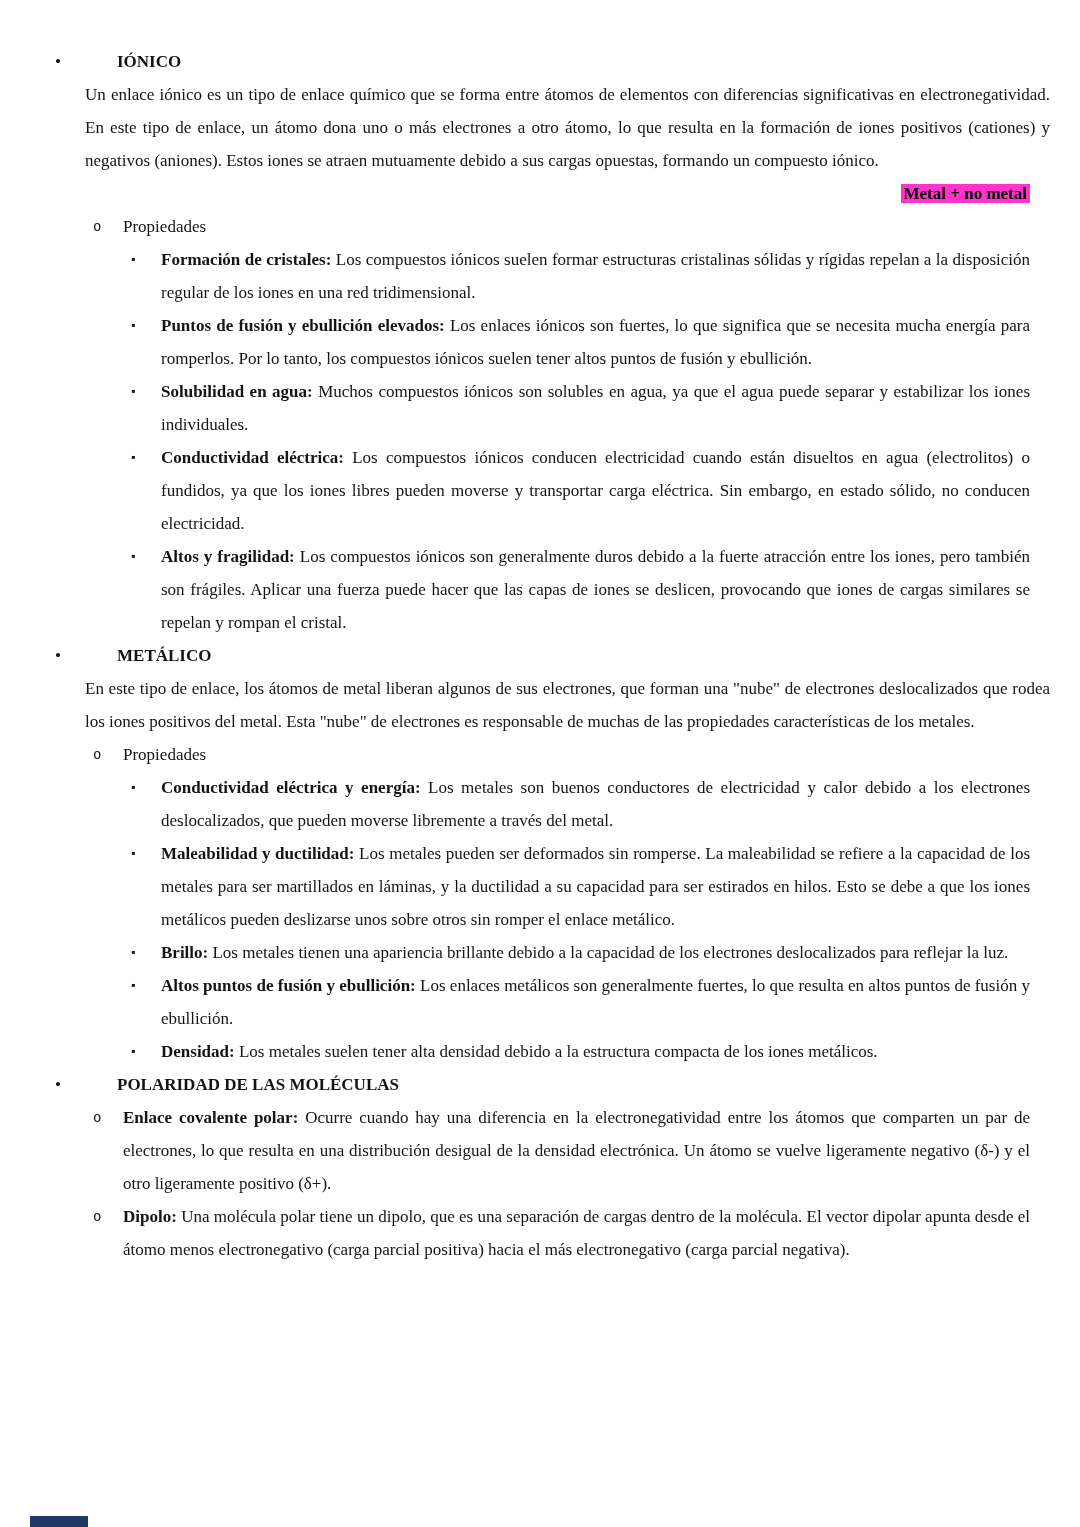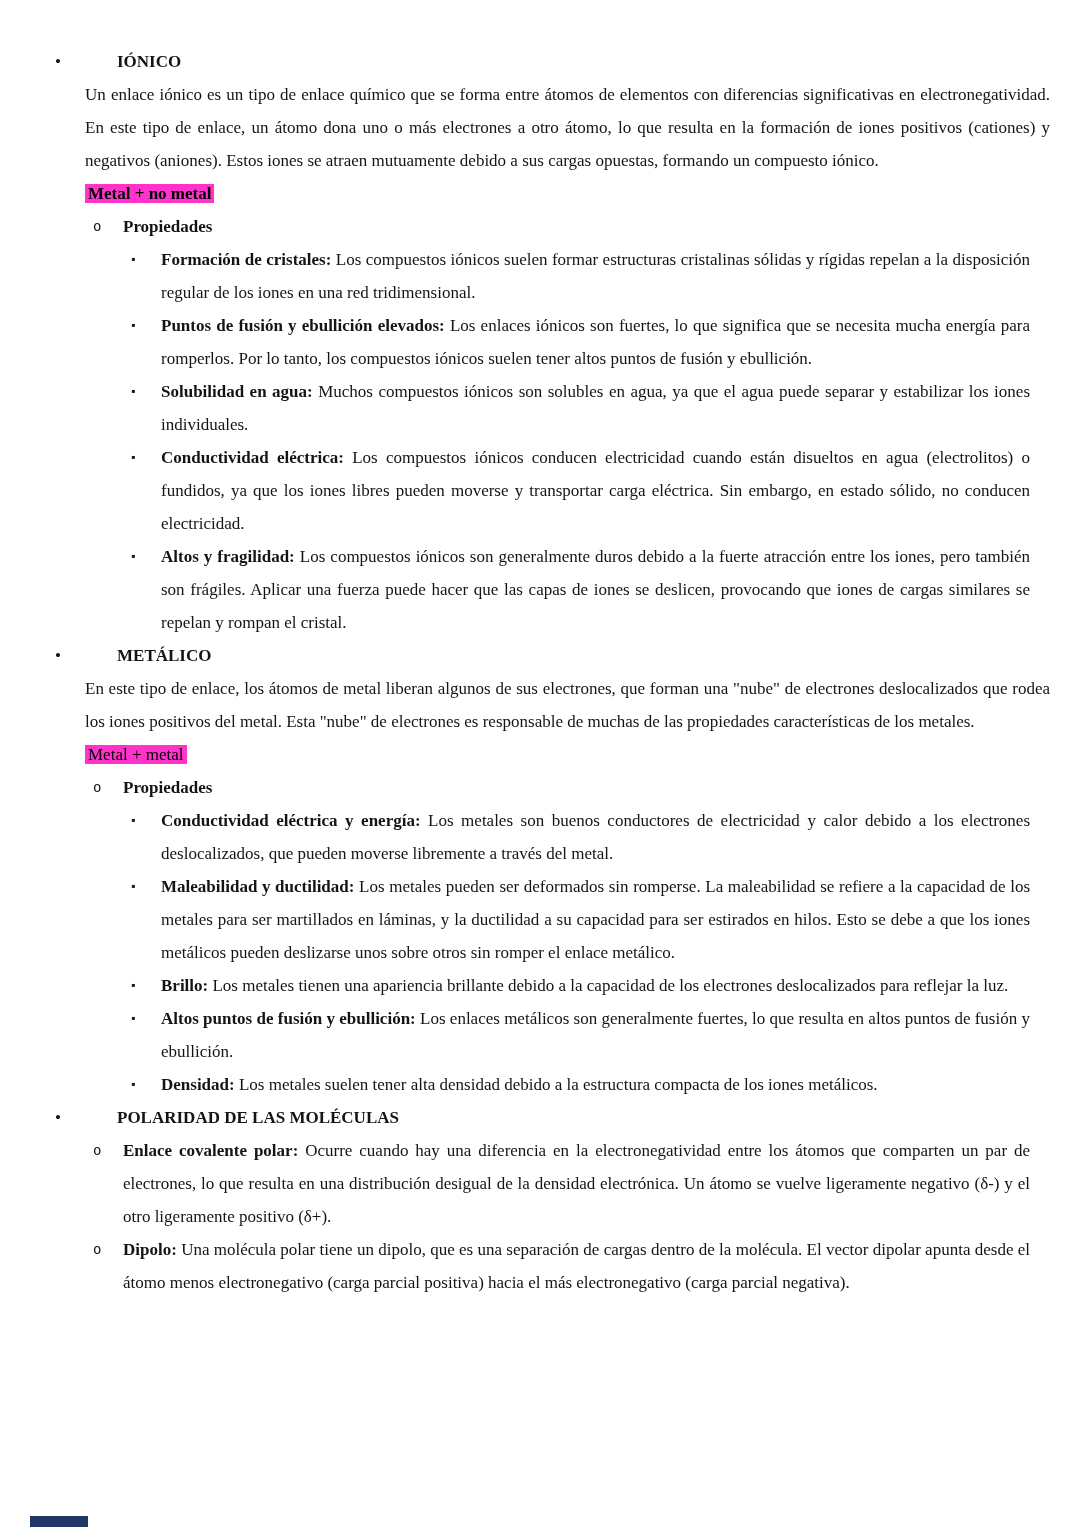--- a/index.html
+++ b/index.html
@@ -19,24 +19,24 @@
   
   .l1,.l2,.l3{position:relative;padding-right:50px;text-align:justify;}
   .l1{padding-left:85px;}
   .l2{padding-left:123px;}
   .l3{padding-left:161px;}
   .m1,.m2,.m3{position:absolute;top:0;text-align:left;}
   .m1{left:55px;}
   .m2{left:93px;font-family:"DejaVu Sans Mono","Liberation Mono",monospace;font-size:14px;}
   .m3{left:131px;font-size:12px;}
   .h1{font-weight:bold;margin-left:32px;}
-  .h2{font-weight:bold;}
+  .h2{font-weight:normal;}
   b{font-weight:bold;}
   .para{padding-left:85px;padding-right:30px;text-align:justify;}
-  .tagline{padding-left:85px;padding-right:50px;text-align:left;}
+  .tagline{padding-left:85px;padding-right:50px;text-align:right;}
   .hl{background:var(--hl);color:#000;padding:0 3px;}
   .bold{font-weight:bold;}
   .artifact{
     position:absolute;left:30px;bottom:0;width:58px;height:11px;
     background:var(--artifact);
   }
 </style>
 </head>
 <body>
 
@@ -69,23 +69,20 @@
   </div>
   <div class="l3">
     <span class="m3">▪</span><b>Altos y fragilidad:</b><span> Los compuestos iónicos son generalmente duros debido a la fuerte atracción entre los iones, pero también son frágiles. Aplicar una fuerza puede hacer que las capas de iones se deslicen, provocando que iones de cargas similares se repelan y rompan el cristal.</span>
   </div>
 
   <div class="l1">
     <span class="m1">•</span>
     <span class="h1">METÁLICO</span>
   </div>
   <div class="para">En este tipo de enlace, los átomos de metal liberan algunos de sus electrones, que forman una "nube" de electrones deslocalizados que rodea los iones positivos del metal. Esta "nube" de electrones es responsable de muchas de las propiedades características de los metales.</div>
-  <div class="tagline">
-    <span class="hl">Metal + metal</span>
-  </div>
   <div class="l2">
     <span class="m2">o</span>
     <span class="h2">Propiedades</span>
   </div>
 
   <div class="l3">
     <span class="m3">▪</span><b>Conductividad eléctrica y energía:</b><span> Los metales son buenos conductores de electricidad y calor debido a los electrones deslocalizados, que pueden moverse libremente a través del metal.</span>
   </div>
   <div class="l3">
     <span class="m3">▪</span><b>Maleabilidad y ductilidad:</b><span> Los metales pueden ser deformados sin romperse. La maleabilidad se refiere a la capacidad de los metales para ser martillados en láminas, y la ductilidad a su capacidad para ser estirados en hilos. Esto se debe a que los iones metálicos pueden deslizarse unos sobre otros sin romper el enlace metálico.</span>

